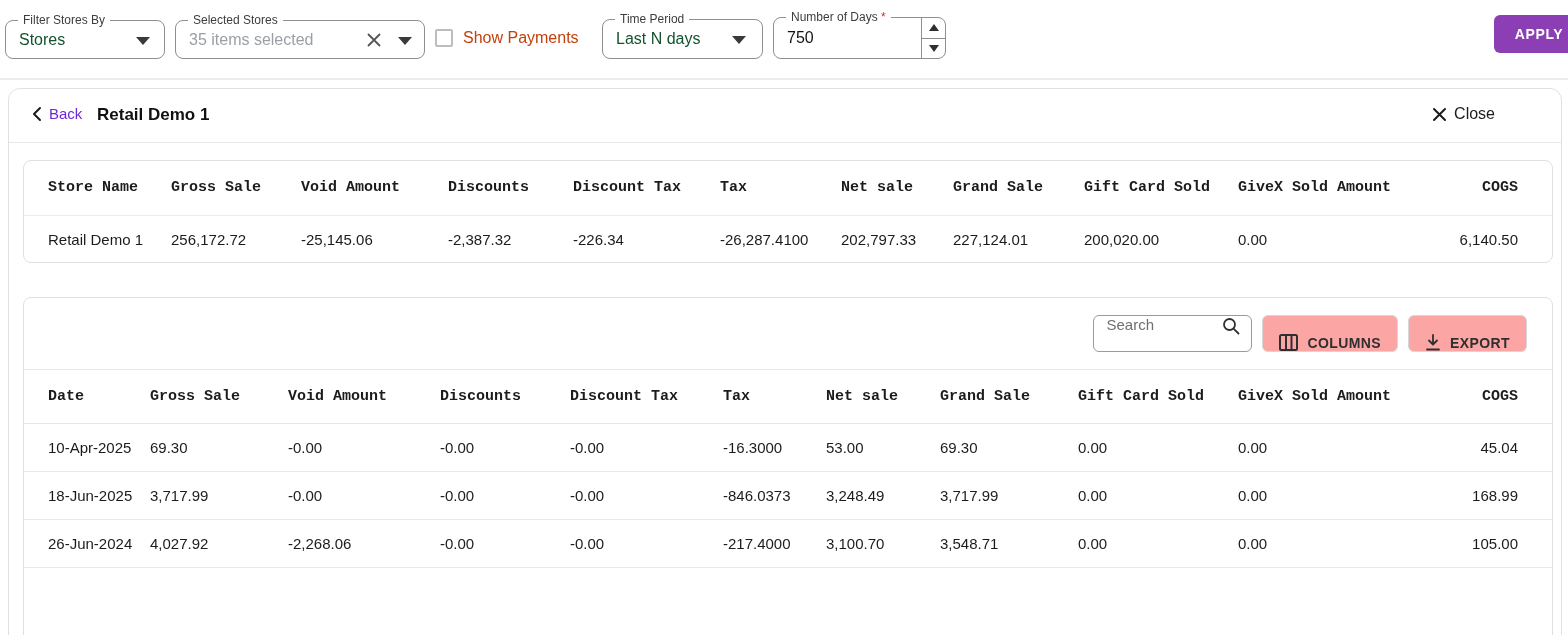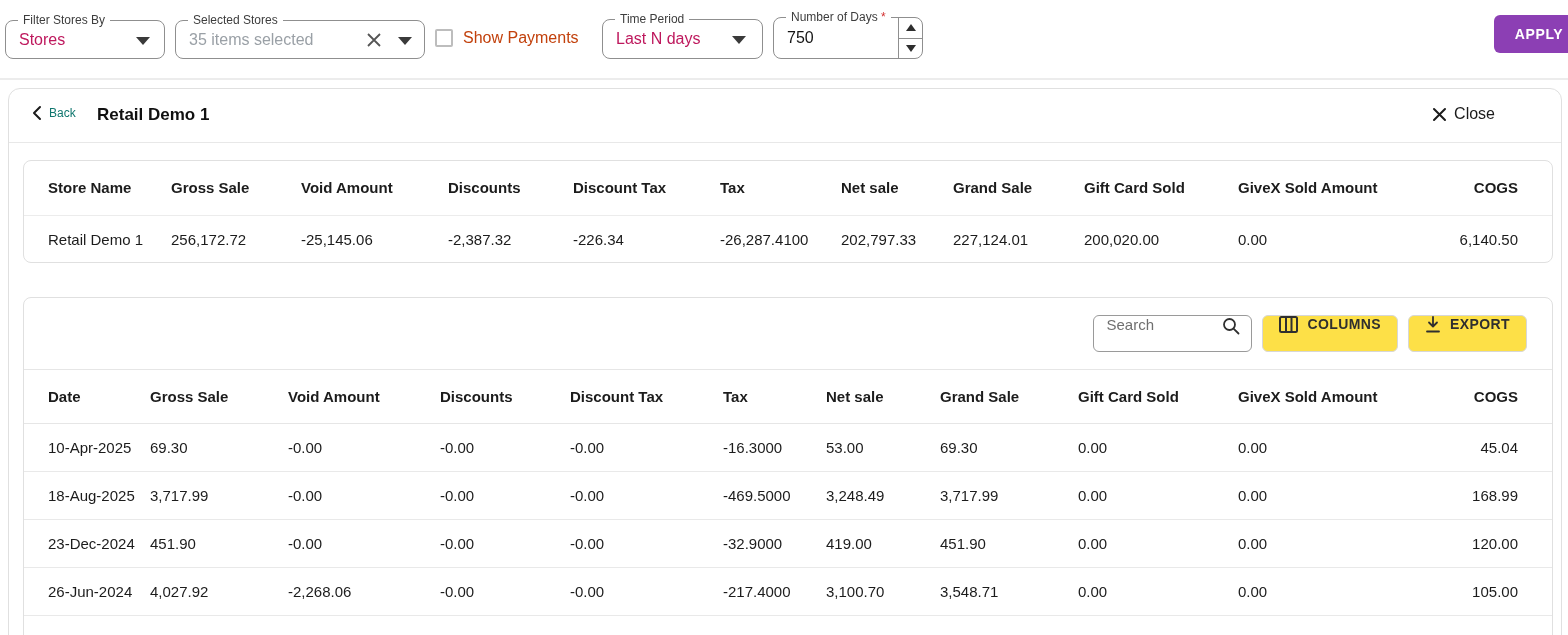--- a/index.html
+++ b/index.html
@@ -6,21 +6,21 @@
   html,body { width:1568px; height:635px; overflow:hidden; background:#fff;
     font-family:"Liberation Sans","DejaVu Sans",sans-serif; color:#1c1c1c; }
   .topbar { position:absolute; left:0; top:0; width:1568px; height:78px; background:#fff; }
   .topbar-divider { position:absolute; left:0; top:78px; width:1568px; height:2px; background:#ececec; }
 
   
   .field { position:absolute; border:1px solid #8f8f8f; border-radius:8px; background:#fff; }
   .field-label { position:absolute; top:-8px; left:12px; background:#fff; padding:0 5px;
     font-size:12px; color:#3d3d3d; white-space:nowrap; }
   .field-value { position:absolute; left:13px; top:50%; transform:translateY(-50%);
-    font-size:16px; color:#be185d; white-space:nowrap; }
+    font-size:16px; color:#14532d; white-space:nowrap; }
   .field-value.placeholder { color:#9aa0a6; }
   .caret { position:absolute; width:0; height:0; border-left:7px solid transparent;
     border-right:7px solid transparent; border-top:8px solid #3a3a3a; top:50%; margin-top:-3px; }
   .req { color:#d32f2f; }
 
   .clear-x { position:absolute; top:50%; transform:translateY(-50%); width:16px; height:16px; }
   .clear-x svg { display:block; }
 
   .checkbox-group { position:absolute; left:435px; top:29px; display:flex; align-items:center; gap:10px; }
   .checkbox { width:18px; height:18px; border:2px solid #bdbdbd; border-radius:2px; background:#fff; }
@@ -40,48 +40,48 @@
 
   .apply-btn { position:absolute; left:1494px; top:15px; width:90px; height:38px; border:none;
     border-radius:6px; color:#fff; font-size:14px; font-weight:bold; letter-spacing:.6px;
     font-family:"Liberation Sans","DejaVu Sans",sans-serif; cursor:pointer; }
 
   
   .card { position:absolute; left:8px; top:88px; width:1554px; height:600px; background:#fff;
     border:1px solid #e0e0e0; border-radius:12px 12px 0 0; }
   .card-header { position:relative; height:54px; border-bottom:1px solid #e8e8e8; }
   .back-group { position:absolute; left:22px; top:16px; display:flex; align-items:center; gap:6px; }
-  .back-label { font-size:12px; color:#0f766e;text-align:center; }
+  .back-label { font-size:15px; color:#6d28d9;text-align:center; }
   .panel-title { position:absolute; left:88px; top:16px; font-size:17px; font-weight:bold; color:#111; }
   .close-group { position:absolute; right:66px; top:16px; display:flex; align-items:center; gap:7px; }
   .close-label { font-size:16px; color:#1b1b1b; }
 
   .inner-box { position:absolute; left:14px; border:1px solid #e0e0e0; border-radius:8px;
     width:1530px; background:#fff; overflow:hidden; }
   .summary-box { top:71px; height:103px; }
   .detail-box { top:208px; height:420px; }
 
   table { border-collapse:collapse; table-layout:fixed; width:1528px; }
   th, td { text-align:left; font-size:15px; color:#1c1c1c; overflow:hidden; white-space:nowrap; }
-  th { font-weight:bold; }
+  th { font-weight:bold;font-family:Liberation Mono, monospace; }
   th:first-child, td:first-child { padding-left:24px; }
   th:last-child, td:last-child { text-align:right; padding-right:36px; }
 
   .summary-box th { height:54px; border-bottom:1px solid #ececec; }
   .summary-box td { height:48px; }
 
   .detail-toolbar { height:71px; display:flex; align-items:center; justify-content:flex-end;
     gap:10px; padding-right:25px; }
   .search-box { width:159px; height:37px; border:1px solid #9a9a9a; border-radius:6px;
     display:flex; align-items:flex-start; padding:0 10px 0 12px; }
   .search-box input { border:none; outline:none; flex:1; font-size:15px; min-width:0;
     font-family:"Liberation Sans","DejaVu Sans",sans-serif; color:#141414; }
   .search-box input::placeholder { color:#6f6f6f; opacity:1; }
-  .tool-btn { height:37px; border:1px solid #d7d7d7; border-radius:6px; background:#fde047;
-    display:flex; align-items:flex-start; gap:9px; padding:0 16px; font-size:14px; font-weight:bold;
+  .tool-btn { height:37px; border:1px solid #d7d7d7; border-radius:6px; background:#fca5a5;
+    display:flex; align-items:flex-end; gap:9px; padding:0 16px; font-size:14px; font-weight:bold;
     color:#2f2f2f; letter-spacing:.4px; cursor:pointer;
     font-family:"Liberation Sans","DejaVu Sans",sans-serif; }
 
   .detail-box table thead tr { border-top:1px solid #e6e6e6; }
   .detail-box th { height:54px; border-bottom:1px solid #e6e6e6; }
   .detail-box td { height:48px; border-bottom:1px solid #e9e9e9; }
 </style>
 </head>
 <body>
 
@@ -108,21 +108,21 @@
     <span class="checkbox"></span>
     <span class="checkbox-label">Show Payments</span>
   </div>
 
   <div class="field" style="left:602px; top:19px; width:161px; height:40px;padding-left:20px;">
     <span class="field-label">Time Period</span>
     <span class="field-value">Last N days</span>
     <span class="caret" style="right:16px;"></span>
   </div>
 
-  <div class="field" style="left:773px; top:17px; width:150px; height:42px;">
+  <div class="field" style="left:773px; top:17px; width:173px; height:42px;">
     <span class="field-label"><span>Number of Days </span><span class="req">*</span></span>
     <input class="num-value" value="750" style="">
     <span class="spinner">
       <span class="spin-btn up">
           <span class="tri-up"></span>
         </span>
       <span class="spin-btn">
           <span class="tri-down"></span>
         </span>
     </span>
@@ -260,44 +260,31 @@
             <td>-0.00</td>
             <td>-0.00</td>
             <td>-16.3000</td>
             <td>53.00</td>
             <td>69.30</td>
             <td>0.00</td>
             <td>0.00</td>
             <td>45.04</td>
           </tr>
           <tr>
-            <td>18-Aug-2025</td>
+            <td>18-Jun-2025</td>
             <td>3,717.99</td>
             <td>-0.00</td>
             <td>-0.00</td>
             <td>-0.00</td>
-            <td>-469.5000</td>
+            <td>-846.0373</td>
             <td>3,248.49</td>
             <td>3,717.99</td>
             <td>0.00</td>
             <td>0.00</td>
             <td>168.99</td>
-          </tr>
-          <tr>
-            <td>23-Dec-2024</td>
-            <td>451.90</td>
-            <td>-0.00</td>
-            <td>-0.00</td>
-            <td>-0.00</td>
-            <td>-32.9000</td>
-            <td>419.00</td>
-            <td>451.90</td>
-            <td>0.00</td>
-            <td>0.00</td>
-            <td>120.00</td>
           </tr>
           <tr>
             <td>26-Jun-2024</td>
             <td>4,027.92</td>
             <td>-2,268.06</td>
             <td>-0.00</td>
             <td>-0.00</td>
             <td>-217.4000</td>
             <td>3,100.70</td>
             <td>3,548.71</td>

